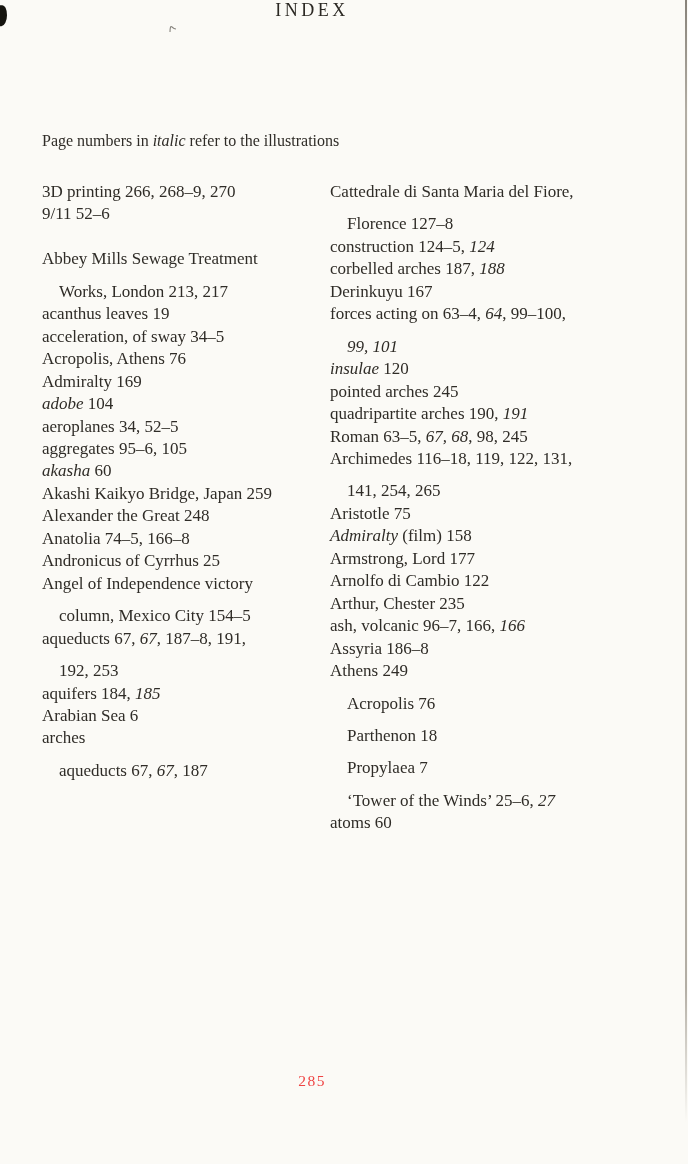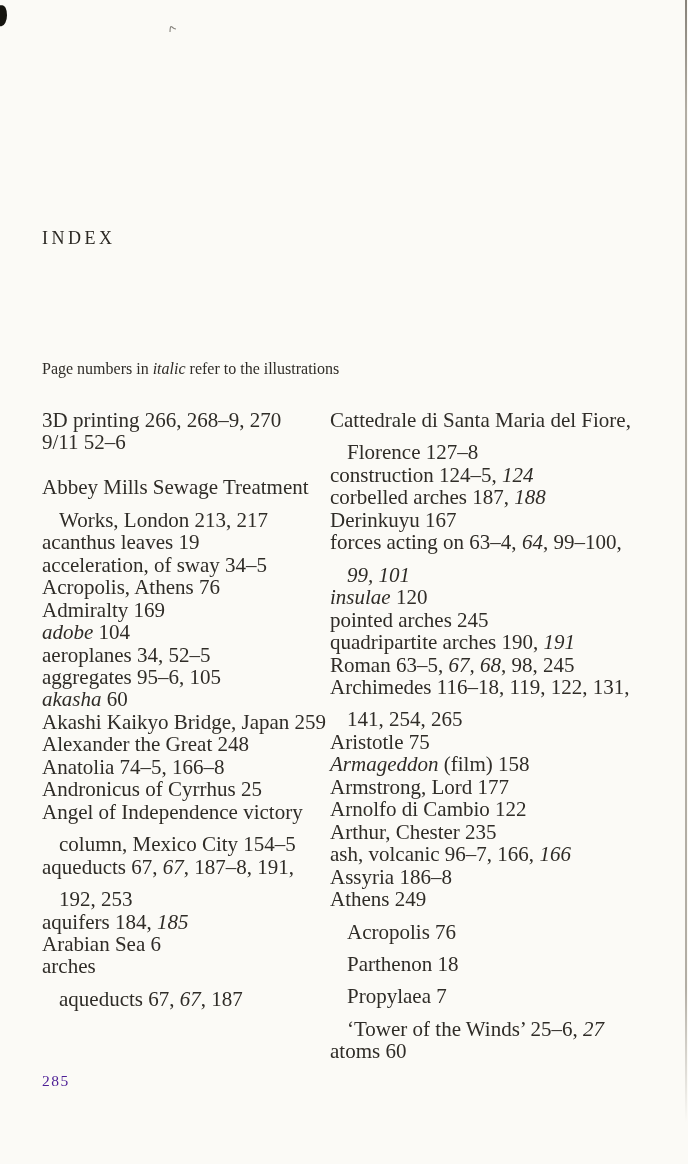--- a/index.html
+++ b/index.html
@@ -33,53 +33,53 @@
     left: 168px; top: 23px;
     width: 10px; height: 12px;
   }
   
   .content {
     position: absolute;
     left: 42px; top: 0;
     width: 540px;
   }
   .title {
-    margin-top: 228px;
     font-size: 18px;
     font-weight: normal;
     letter-spacing: 3.5px;
+    text-align: center;
     line-height: 20px;
     color: #2b2823;
   }
   .intro {
     margin-top: 110px;
     font-size: 16px;
     line-height: 22px;
   }
   .columns {
     display: flex;
     margin-top: 29px;
   }
   .col-left { flex: 0 0 288px; width: 288px; }
   .col-right { flex: 1 1 auto; }
   .line {
-    font-size: 21px;
+    font-size: 17px;
     line-height: 22.45px;
     white-space: nowrap;
   }
   .line.indent { padding-left: 17px; margin-top: 10px; }
   i { font-style: italic; }
   .folio {
     position: absolute;
     left: 42px; top: 1072px;
     width: 540px;
-    text-align: left;
+    text-align: center;
     font-size: 15.5px;
     letter-spacing: 1.5px;
-    color: #4c1d95;
+    color: #ef4444;
   }
 </style>
 </head>
 <body>
 
 <div class="page">
 
   <div class="corner-mark"></div>
   <div class="edge-line-right"></div>
   <svg class="ink-mark" viewBox="0 0 10 12">
@@ -128,21 +128,21 @@
           <div class="line"><span>Derinkuyu 167</span></div>
           <div class="line"><span>forces acting on 63–4, </span><i>64</i><span>, 99–100,</span></div>
           <div class="line indent"><i>99, 101</i></div>
           <div class="line"><i>insulae</i><span> 120</span></div>
           <div class="line"><span>pointed arches 245</span></div>
           <div class="line"><span>quadripartite arches 190, </span><i>191</i></div>
           <div class="line"><span>Roman 63–5, </span><i>67, 68</i><span>, 98, 245</span></div>
           <div class="line"><span>Archimedes 116–18, 119, 122, 131,</span></div>
           <div class="line indent"><span>141, 254, 265</span></div>
           <div class="line"><span>Aristotle 75</span></div>
-          <div class="line"><i>Armageddon</i><span> (film) 158</span></div>
+          <div class="line"><i>Admiralty</i><span> (film) 158</span></div>
           <div class="line"><span>Armstrong, Lord 177</span></div>
           <div class="line"><span>Arnolfo di Cambio 122</span></div>
           <div class="line"><span>Arthur, Chester 235</span></div>
           <div class="line"><span>ash, volcanic 96–7, 166, </span><i>166</i></div>
           <div class="line"><span>Assyria 186–8</span></div>
           <div class="line"><span>Athens 249</span></div>
           <div class="line indent"><span>Acropolis 76</span></div>
           <div class="line indent"><span>Parthenon 18</span></div>
           <div class="line indent"><span>Propylaea 7</span></div>
           <div class="line indent"><span>‘Tower of the Winds’ 25–6, </span><i>27</i></div>

